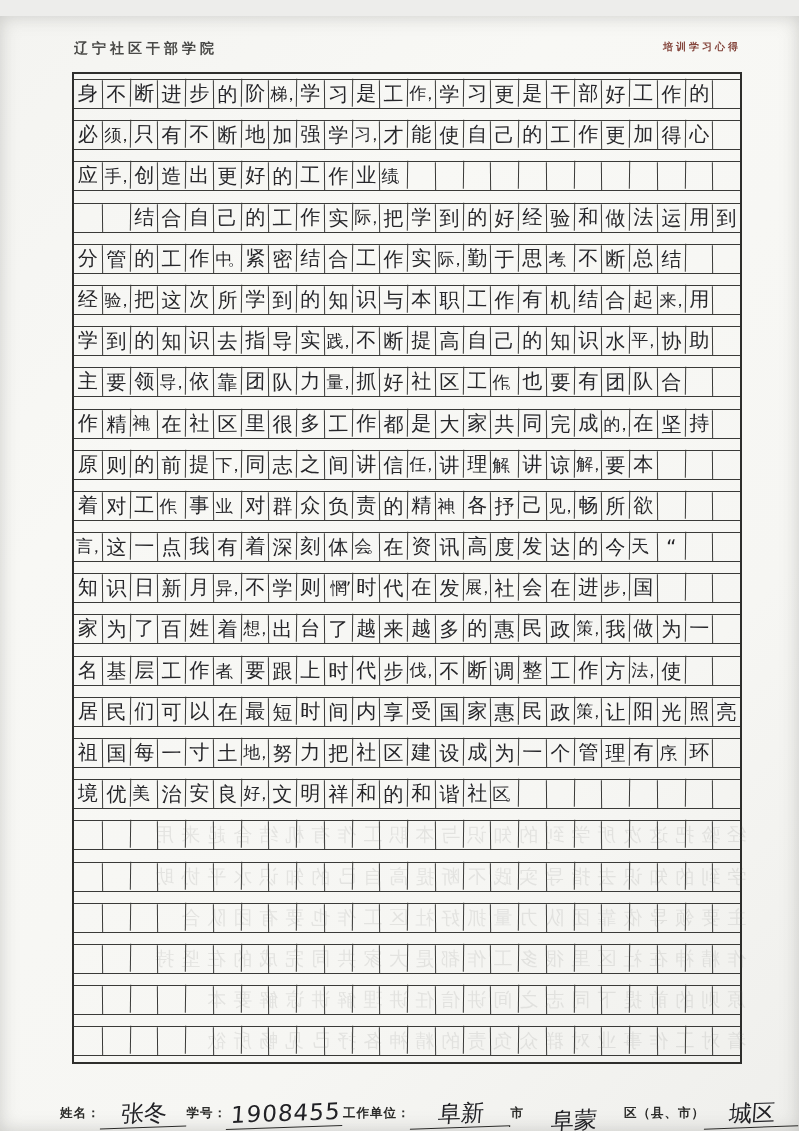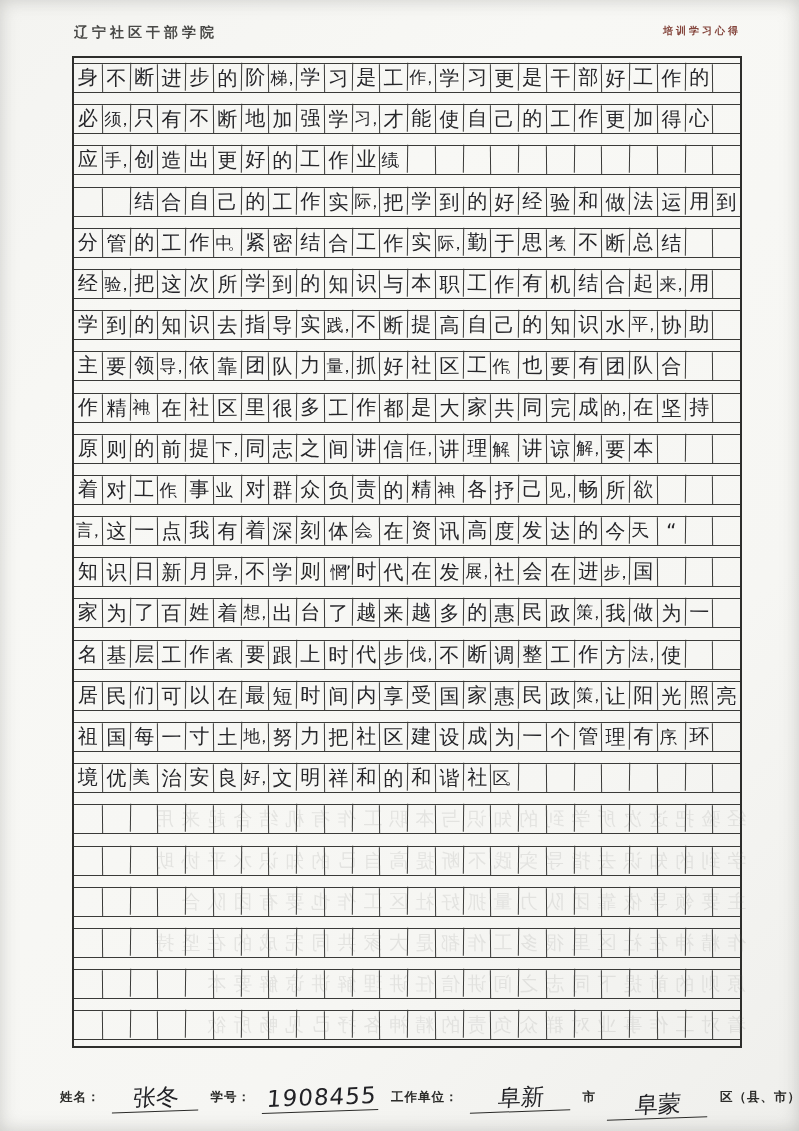--- a/index.html
+++ b/index.html
@@ -6,20 +6,21 @@
   body{
     width:799px;height:1131px;
     font-family:"DejaVu Sans",sans-serif;
     background:#ededeb;
     position:relative;overflow:hidden;
   }
   .page{
     position:absolute;inset:0;
     background:linear-gradient(135deg,#f4f4f1 0%,#f8f8f5 30%,#f6f6f3 70%,#efefec 100%);
     box-shadow:inset 0 0 18px rgba(120,120,118,.35);
+    margin-top:16px;
   }
   
   .hdr-school{
     position:absolute;left:74px;top:24px;
     font-size:14px;letter-spacing:4px;color:#4a4a48;font-weight:600;
   }
   .hdr-title{
     position:absolute;right:58px;top:24px;
     font-size:10px;letter-spacing:3px;font-weight:700;color:#84453c;
   }
@@ -48,21 +49,21 @@
   .ghost{
     position:absolute;left:6px;top:1px;width:100%;
     transform:scaleX(-1);
     font-size:19px;letter-spacing:7px;color:#6a6a68;
     opacity:.13;filter:blur(.7px);
     pointer-events:none;white-space:nowrap;overflow:hidden;
   }
   
   .footer{
     position:absolute;left:60px;top:1054px;width:700px;height:58px;
-    display:flex;align-items:flex-end;white-space:nowrap;gap:12px;
+    display:flex;align-items:flex-end;white-space:nowrap;
   }
   .flabel{
     font-size:12.5px;font-weight:700;color:#2b2b29;letter-spacing:1px;
     padding-bottom:6px;
   }
   .fvalue{
     font-size:23px;color:#222226;
     border-bottom:1.6px solid #2b2b29;
     text-align:center;line-height:26px;
     transform:skewX(-6deg) rotate(-2deg);

